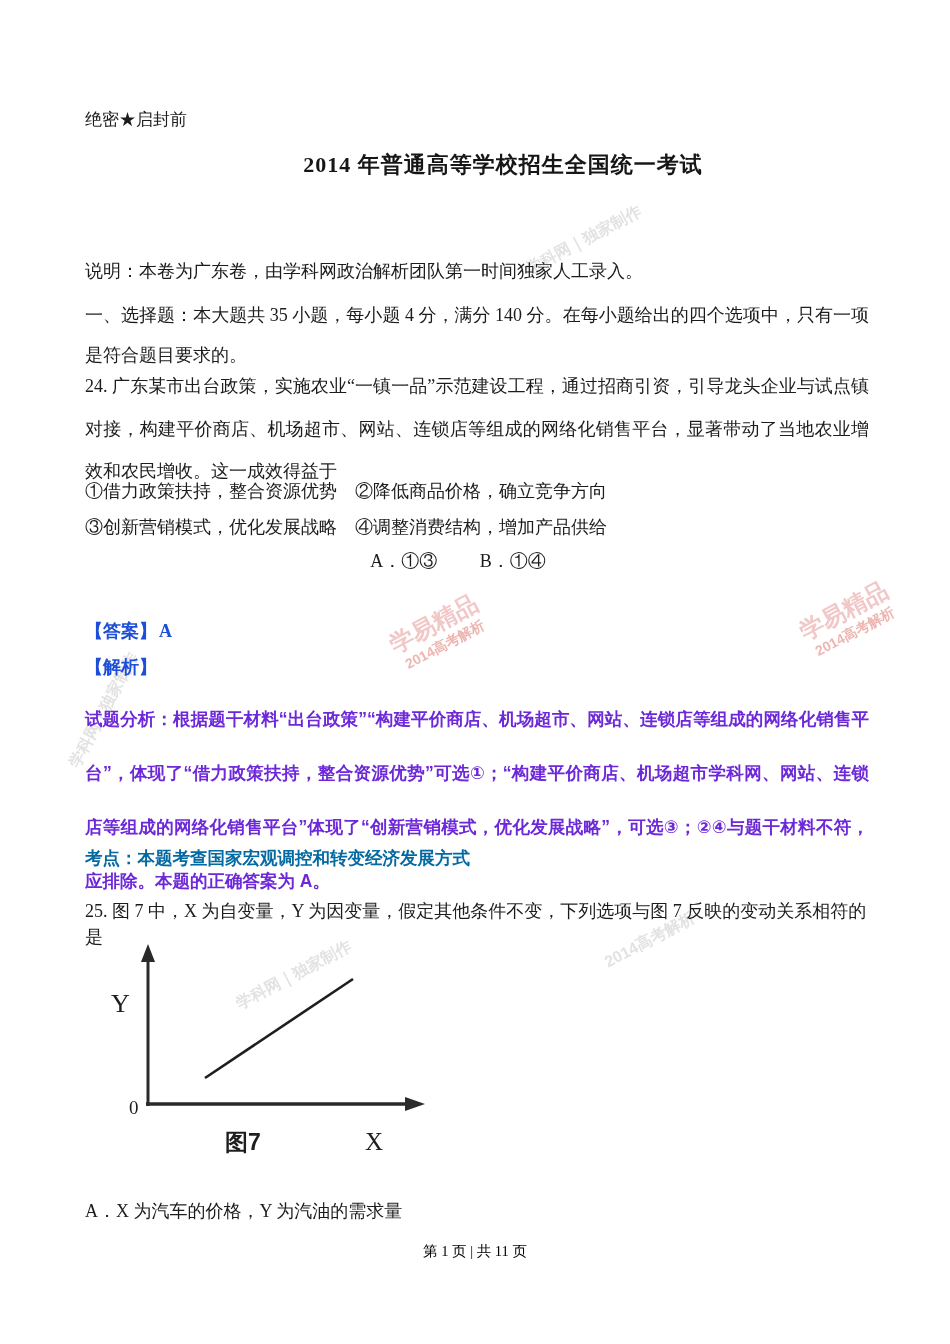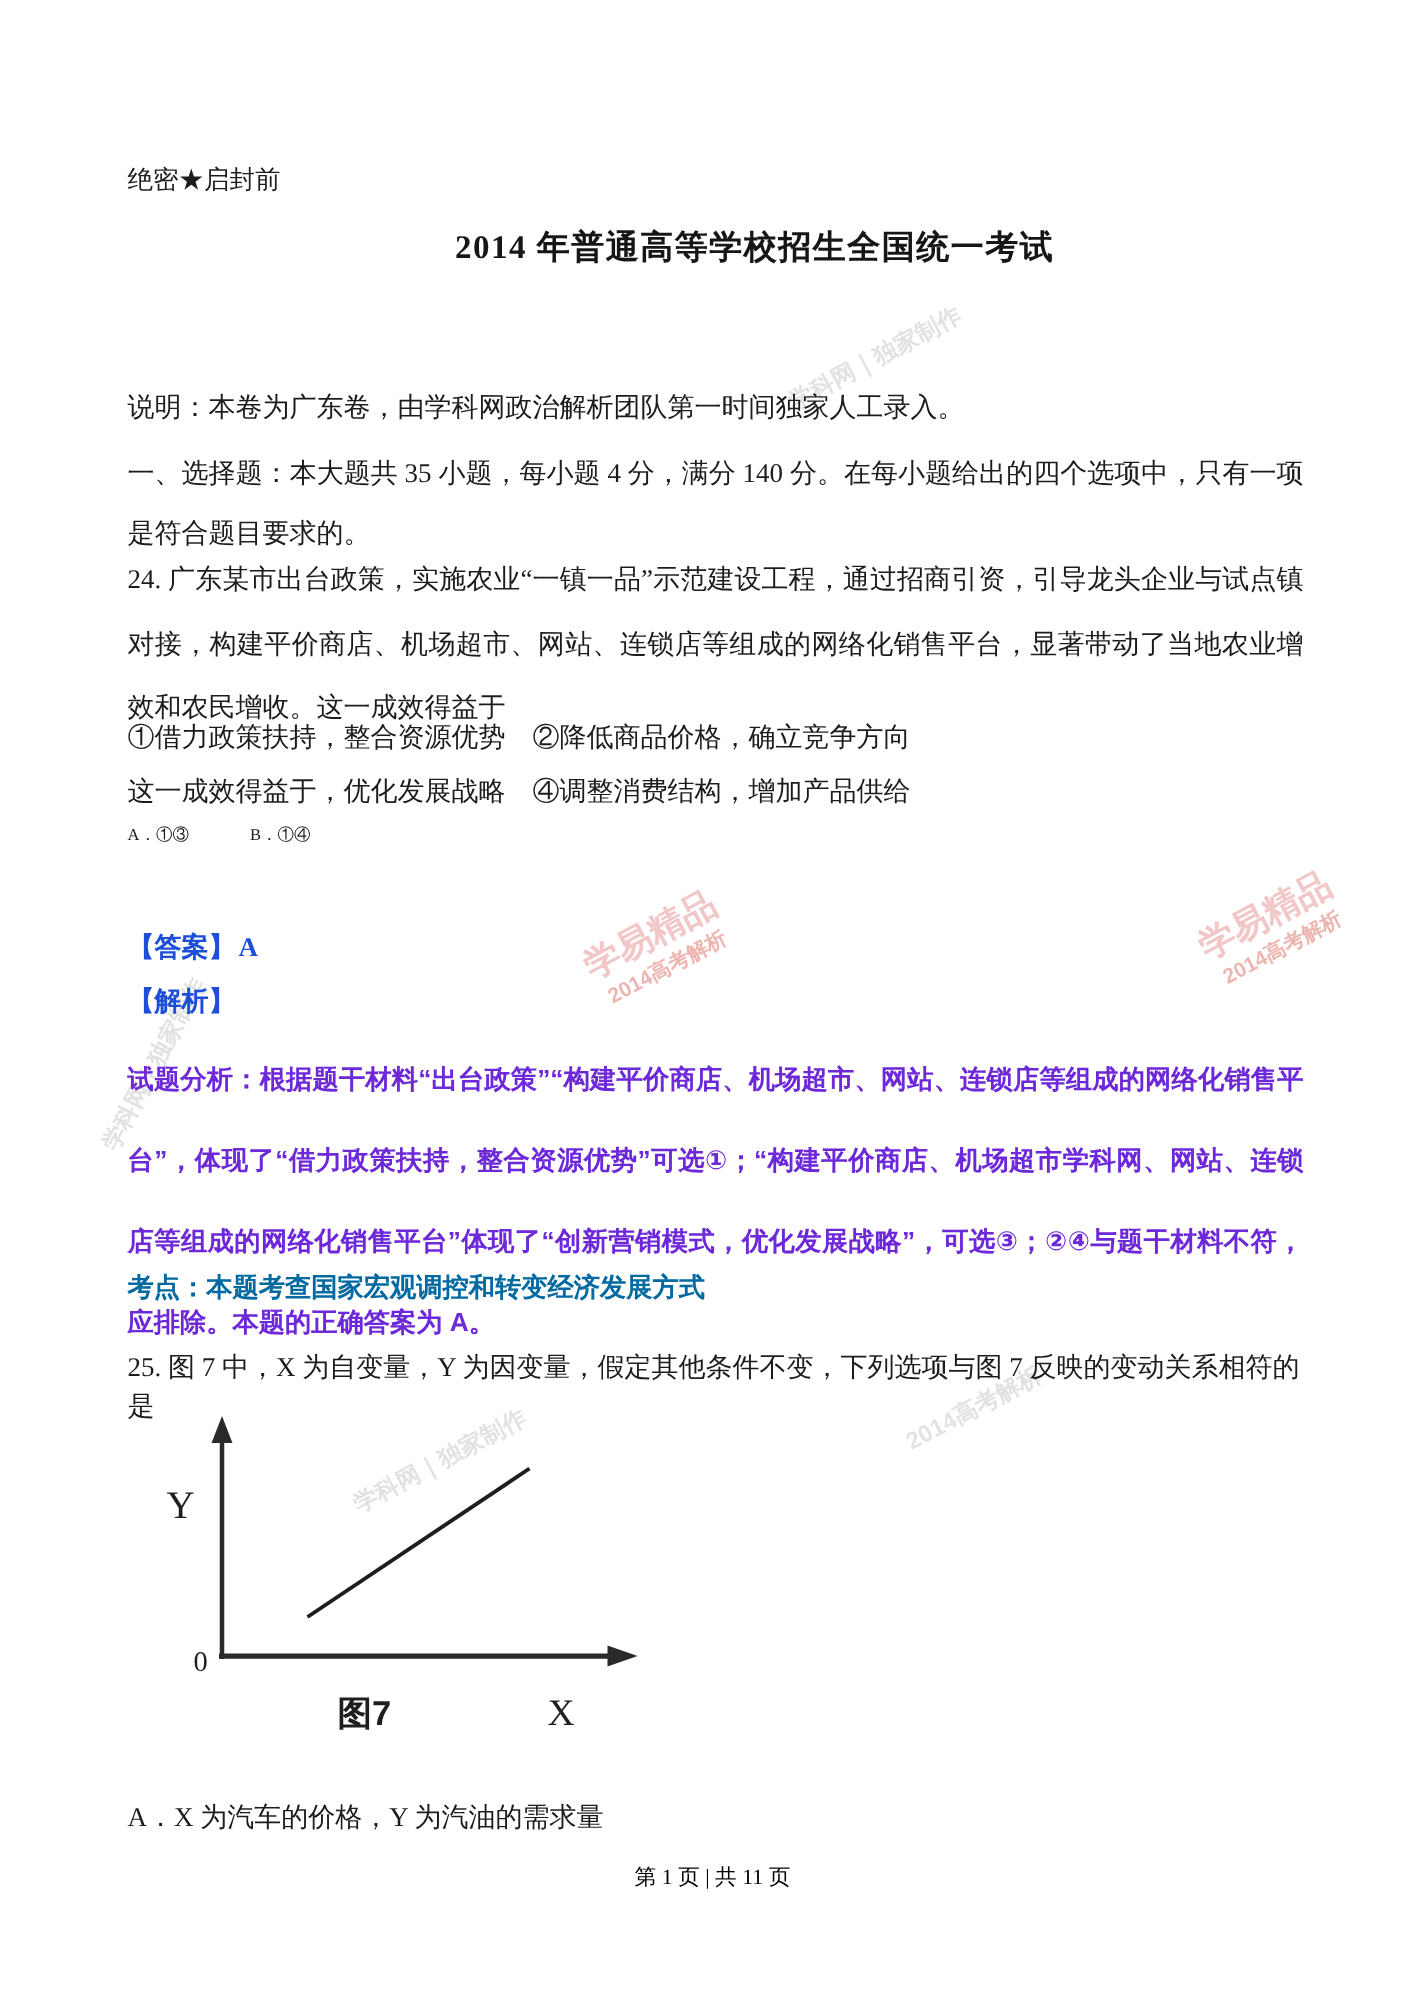--- a/index.html
+++ b/index.html
@@ -29,21 +29,21 @@
     font-size: 22px; font-weight: bold; letter-spacing: 1px;
     color: #161616;
     margin-left: 28px;
   }
   .subtitle { top: 198px; }
   .intro { top: 258px; }
   .section-heading { top: 295px; line-height: 40px; }
   .q24-stem { top: 365px; line-height: 42.5px; }
   .st-row1 { top: 478px; }
   .st-row2 { top: 514px; }
-  .choice-row { font-size: 11px; }
+  .choice-row { font-size: 18px; text-align: center; }
   .choice-row1 { top: 549px; }
   .choice-row2 { top: 585px; }
   .choice-pair { display: inline-block; margin-right: 38px; }
   .red-head {
     font-family: "Liberation Sans", "DejaVu Sans", sans-serif;
     font-weight: bold;
     font-size: 18px;
     color: #1d4ed8;
   }
   .answer-line { top: 619px; }
@@ -109,21 +109,21 @@
   <div class="wm wm-gray" style="left:600px; top:930px;">2014高考解析</div>
 
   <div class="abs secrecy body-text">绝密★启封前</div>
   <h1 class="abs title" style="position:absolute;">2014 年普通高等学校招生全国统一考试</h1>
 
   <div class="abs intro body-text">说明：本卷为广东卷，由学科网政治解析团队第一时间独家人工录入。</div>
   <div class="abs section-heading body-text just">一、选择题：本大题共 35 小题，每小题 4 分，满分 140 分。在每小题给出的四个选项中，只有一项是符合题目要求的。</div>
 
   <div class="abs q24-stem body-text just">24. 广东某市出台政策，实施农业“一镇一品”示范建设工程，通过招商引资，引导龙头企业与试点镇对接，构建平价商店、机场超市、网站、连锁店等组成的网络化销售平台，显著带动了当地农业增效和农民增收。这一成效得益于</div>
   <div class="abs st-row1 body-text">①借力政策扶持，整合资源优势　②降低商品价格，确立竞争方向</div>
-  <div class="abs st-row2 body-text">这一成效得益于，优化发展战略　④调整消费结构，增加产品供给</div>
+  <div class="abs st-row2 body-text">③创新营销模式，优化发展战略　④调整消费结构，增加产品供给</div>
 
   <div class="abs choice-row choice-row1">
     <span class="choice-pair"><span>A．</span><span>①③</span></span>
     <span class="choice-pair"><span>B．</span><span>①④</span></span>
   </div>
 
   <div class="abs answer-line red-head">
     <span>【答案】</span><span class="answer-value">A</span>
   </div>
   <div class="abs jiexi-line red-head">【解析】</div>

